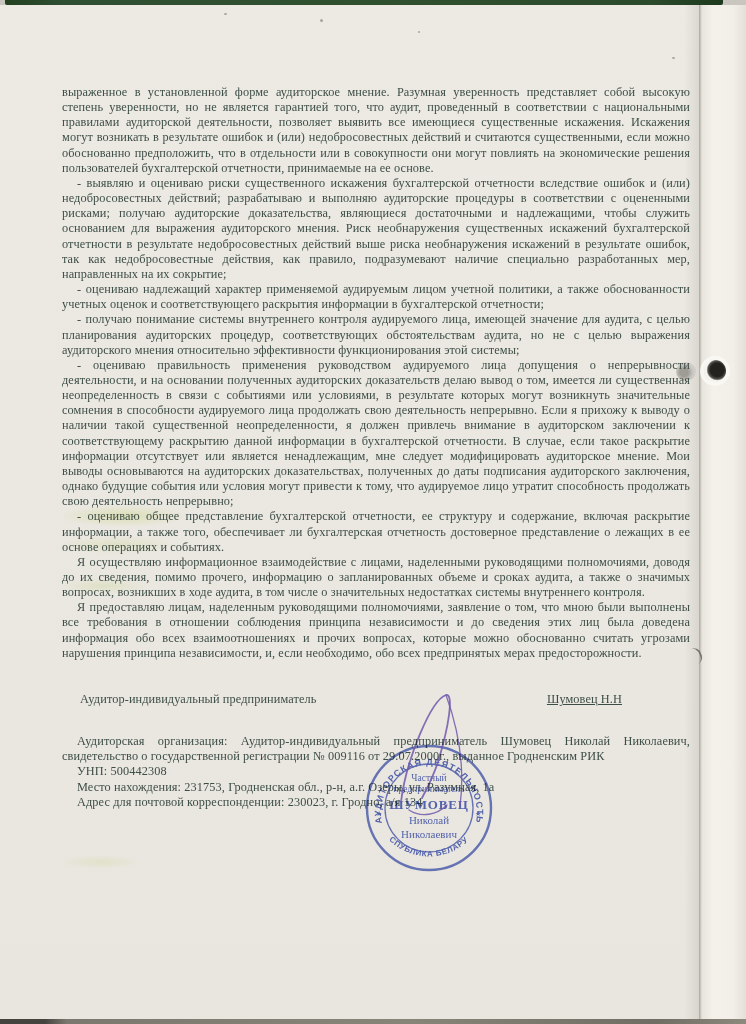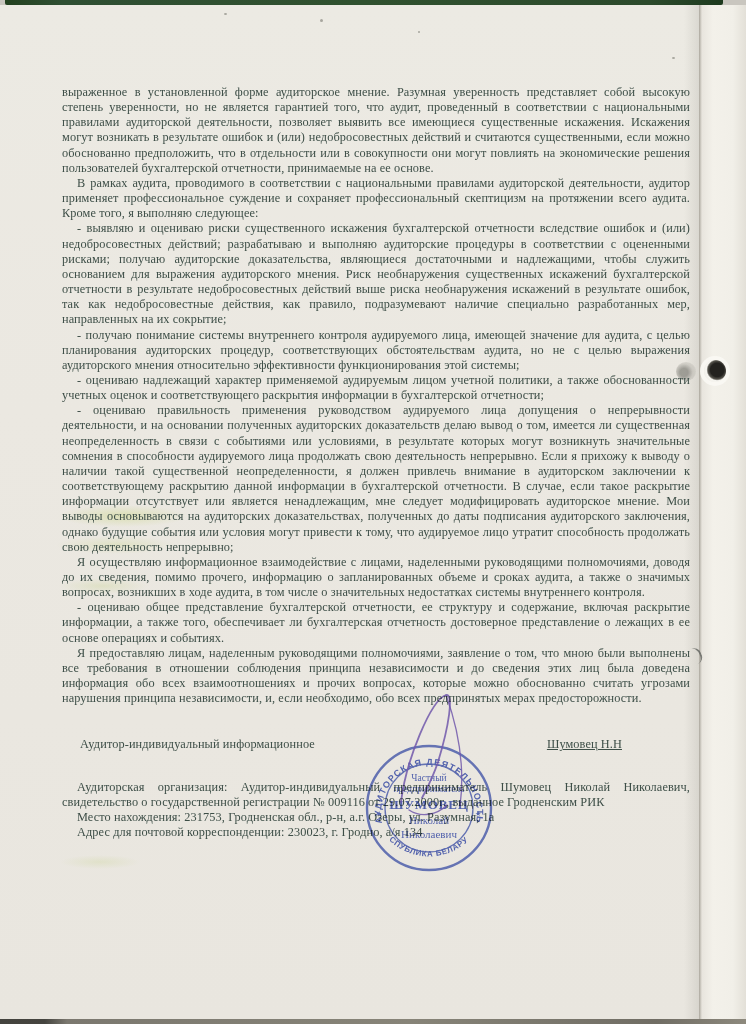--- a/index.html
+++ b/index.html
@@ -109,36 +109,36 @@
   <div class="speck sp1"></div>
   <div class="speck sp2"></div>
   <div class="speck sp3"></div>
   <div class="speck sp4"></div>
   <div class="hole"></div>
   <div class="hole-ghost"></div>
   <div class="curl"></div>
 
   <div class="textblock">
     <p>выраженное в установленной форме аудиторское мнение. Разумная уверенность представляет собой высокую степень уверенности, но не является гарантией того, что аудит, проведенный в соответствии с национальными правилами аудиторской деятельности, позволяет выявить все имеющиеся существенные искажения. Искажения могут возникать в результате ошибок и (или) недобросовестных действий и считаются существенными, если можно обоснованно предположить, что в отдельности или в совокупности они могут повлиять на экономические решения пользователей бухгалтерской отчетности, принимаемые на ее основе.</p>
-    <p class="ind">В рамках аудита, проводимого в соответствии с национальными правилами аудиторской деятельности, аудитор применяет профессиональное суждение и сохраняет профессиональный скептицизм на протяжении всего аудита. Кроме того, я выполняю следующее:</p>
     <p class="ind">- выявляю и оцениваю риски существенного искажения бухгалтерской отчетности вследствие ошибок и (или) недобросовестных действий; разрабатываю и выполняю аудиторские процедуры в соответствии с оцененными рисками; получаю аудиторские доказательства, являющиеся достаточными и надлежащими, чтобы служить основанием для выражения аудиторского мнения. Риск необнаружения существенных искажений бухгалтерской отчетности в результате недобросовестных действий выше риска необнаружения искажений в результате ошибок, так как недобросовестные действия, как правило, подразумевают наличие специально разработанных мер, направленных на их сокрытие;</p>
+    <p class="ind">- оцениваю надлежащий характер применяемой аудируемым лицом учетной политики, а также обоснованности учетных оценок и соответствующего раскрытия информации в бухгалтерской отчетности;</p>
     <p class="ind">- получаю понимание системы внутреннего контроля аудируемого лица, имеющей значение для аудита, с целью планирования аудиторских процедур, соответствующих обстоятельствам аудита, но не с целью выражения аудиторского мнения относительно эффективности функционирования этой системы;</p>
-    <p class="ind">- оцениваю надлежащий характер применяемой аудируемым лицом учетной политики, а также обоснованности учетных оценок и соответствующего раскрытия информации в бухгалтерской отчетности;</p>
     <p class="ind">- оцениваю правильность применения руководством аудируемого лица допущения о непрерывности деятельности, и на основании полученных аудиторских доказательств делаю вывод о том, имеется ли существенная неопределенность в связи с событиями или условиями, в результате которых могут возникнуть значительные сомнения в способности аудируемого лица продолжать свою деятельность непрерывно. Если я прихожу к выводу о наличии такой существенной неопределенности, я должен привлечь внимание в аудиторском заключении к соответствующему раскрытию данной информации в бухгалтерской отчетности. В случае, если такое раскрытие информации отсутствует или является ненадлежащим, мне следует модифицировать аудиторское мнение. Мои выводы основываются на аудиторских доказательствах, полученных до даты подписания аудиторского заключения, однако будущие события или условия могут привести к тому, что аудируемое лицо утратит способность продолжать свою деятельность непрерывно;</p>
+    <p class="ind">- оцениваю общее представление бухгалтерской отчетности, ее структуру и содержание, включая раскрытие информации, а также того, обеспечивает ли бухгалтерская отчетность достоверное представление о лежащих в ее основе операциях и событиях.</p>
     <p class="ind">Я осуществляю информационное взаимодействие с лицами, наделенными руководящими полномочиями, доводя до их сведения, помимо прочего, информацию о запланированных объеме и сроках аудита, а также о значимых вопросах, возникших в ходе аудита, в том числе о значительных недостатках системы внутреннего контроля.</p>
-    <p class="ind">- оцениваю общее представление бухгалтерской отчетности, ее структуру и содержание, включая раскрытие информации, а также того, обеспечивает ли бухгалтерская отчетность достоверное представление о лежащих в ее основе операциях и событиях.</p>
     <p class="ind">Я предоставляю лицам, наделенным руководящими полномочиями, заявление о том, что мною были выполнены все требования в отношении соблюдения принципа независимости и до сведения этих лиц была доведена информация обо всех взаимоотношениях и прочих вопросах, которые можно обоснованно считать угрозами нарушения принципа независимости, и, если необходимо, обо всех предпринятых мерах предосторожности.</p>
 
     <div class="sig-row">
-      <span>Аудитор-индивидуальный информационное</span>
+      <span>Аудитор-индивидуальный предприниматель</span>
       <span class="sig-name">Шумовец Н.Н</span>
     </div>
 
     <div class="details">
       <p class="ind">Аудиторская организация: Аудитор-индивидуальный предприниматель Шумовец Николай Николаевич, свидетельство о государственной регистрации № 009116 от 29.07.2000г., выданное Гродненским РИК</p>
+      <p class="ind">УНП: 500442308</p>
       <p class="ind">Место нахождения: 231753, Гродненская обл., р-н, а.г. Озеры, ул. Разумная, 1а</p>
       <p class="ind">Адрес для почтовой корреспонденции: 230023, г. Гродно, а/я 134</p>
     </div>
 
   </div>
 
   <div class="stamp">
     <svg width="160" height="200" viewBox="0 0 160 200">
       <g stroke="#4c60c0" fill="none" opacity="0.88">
         <circle cx="80" cy="122" r="62" stroke-width="2.4"></circle>

